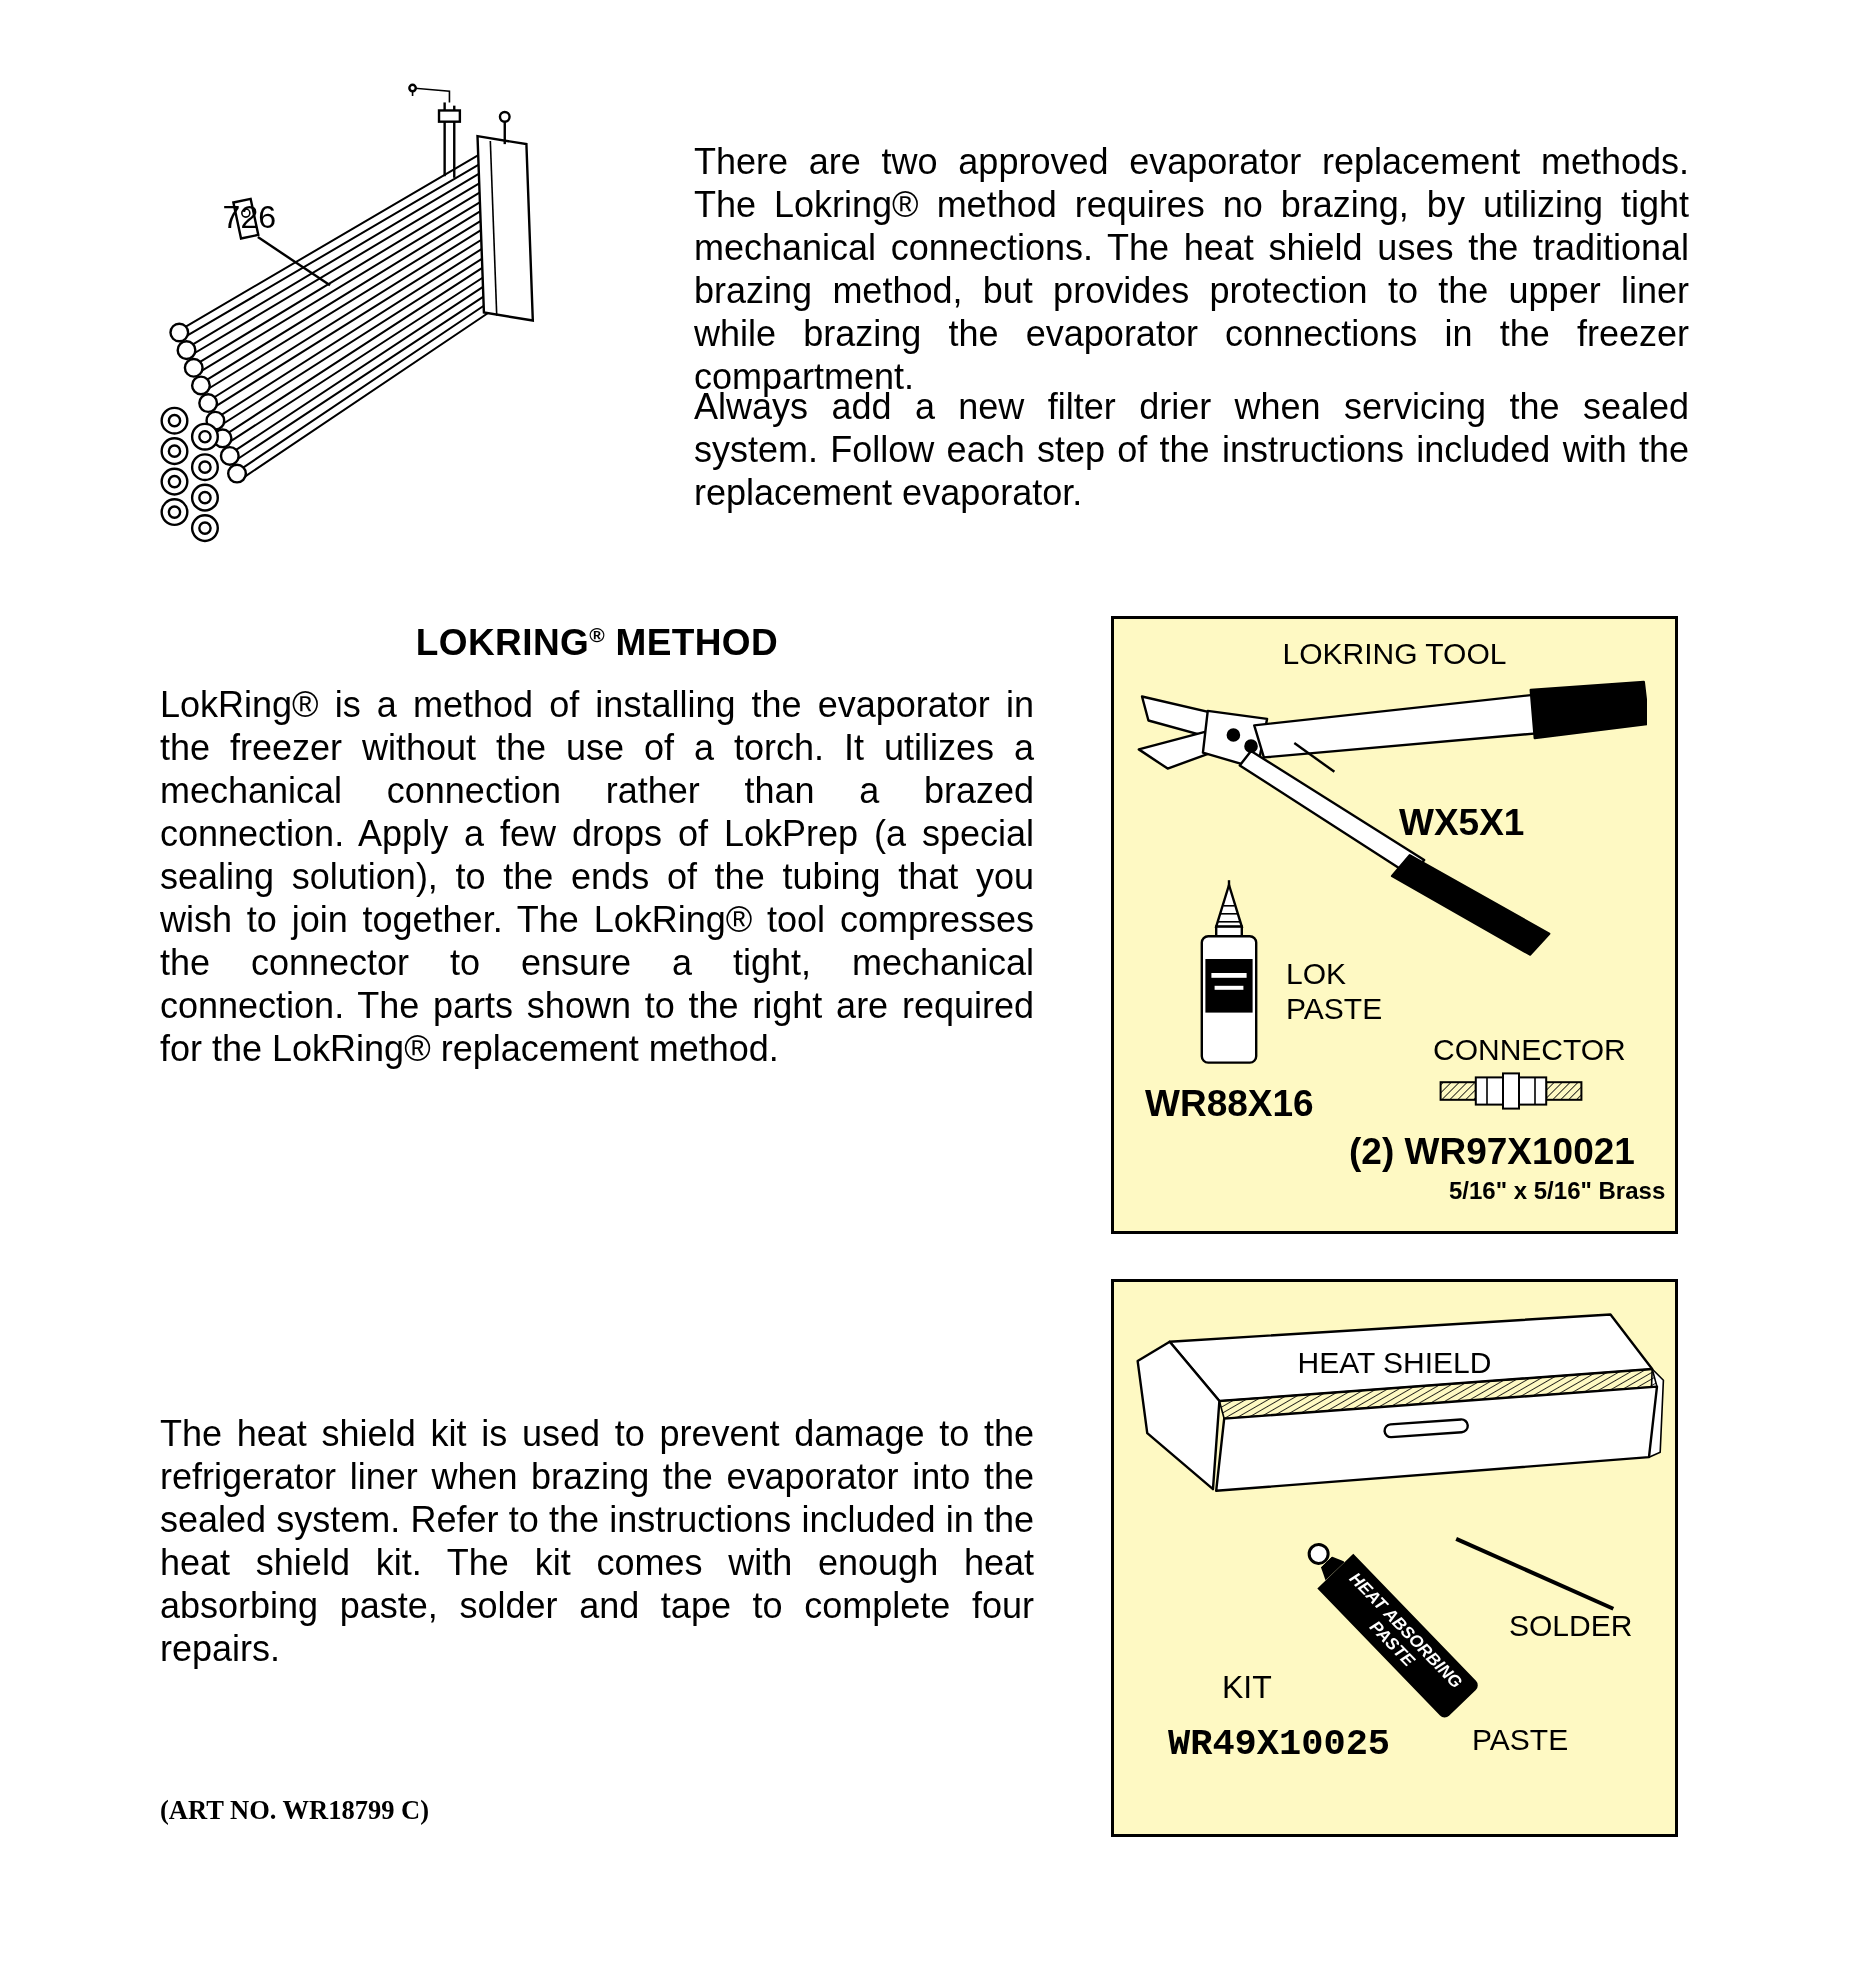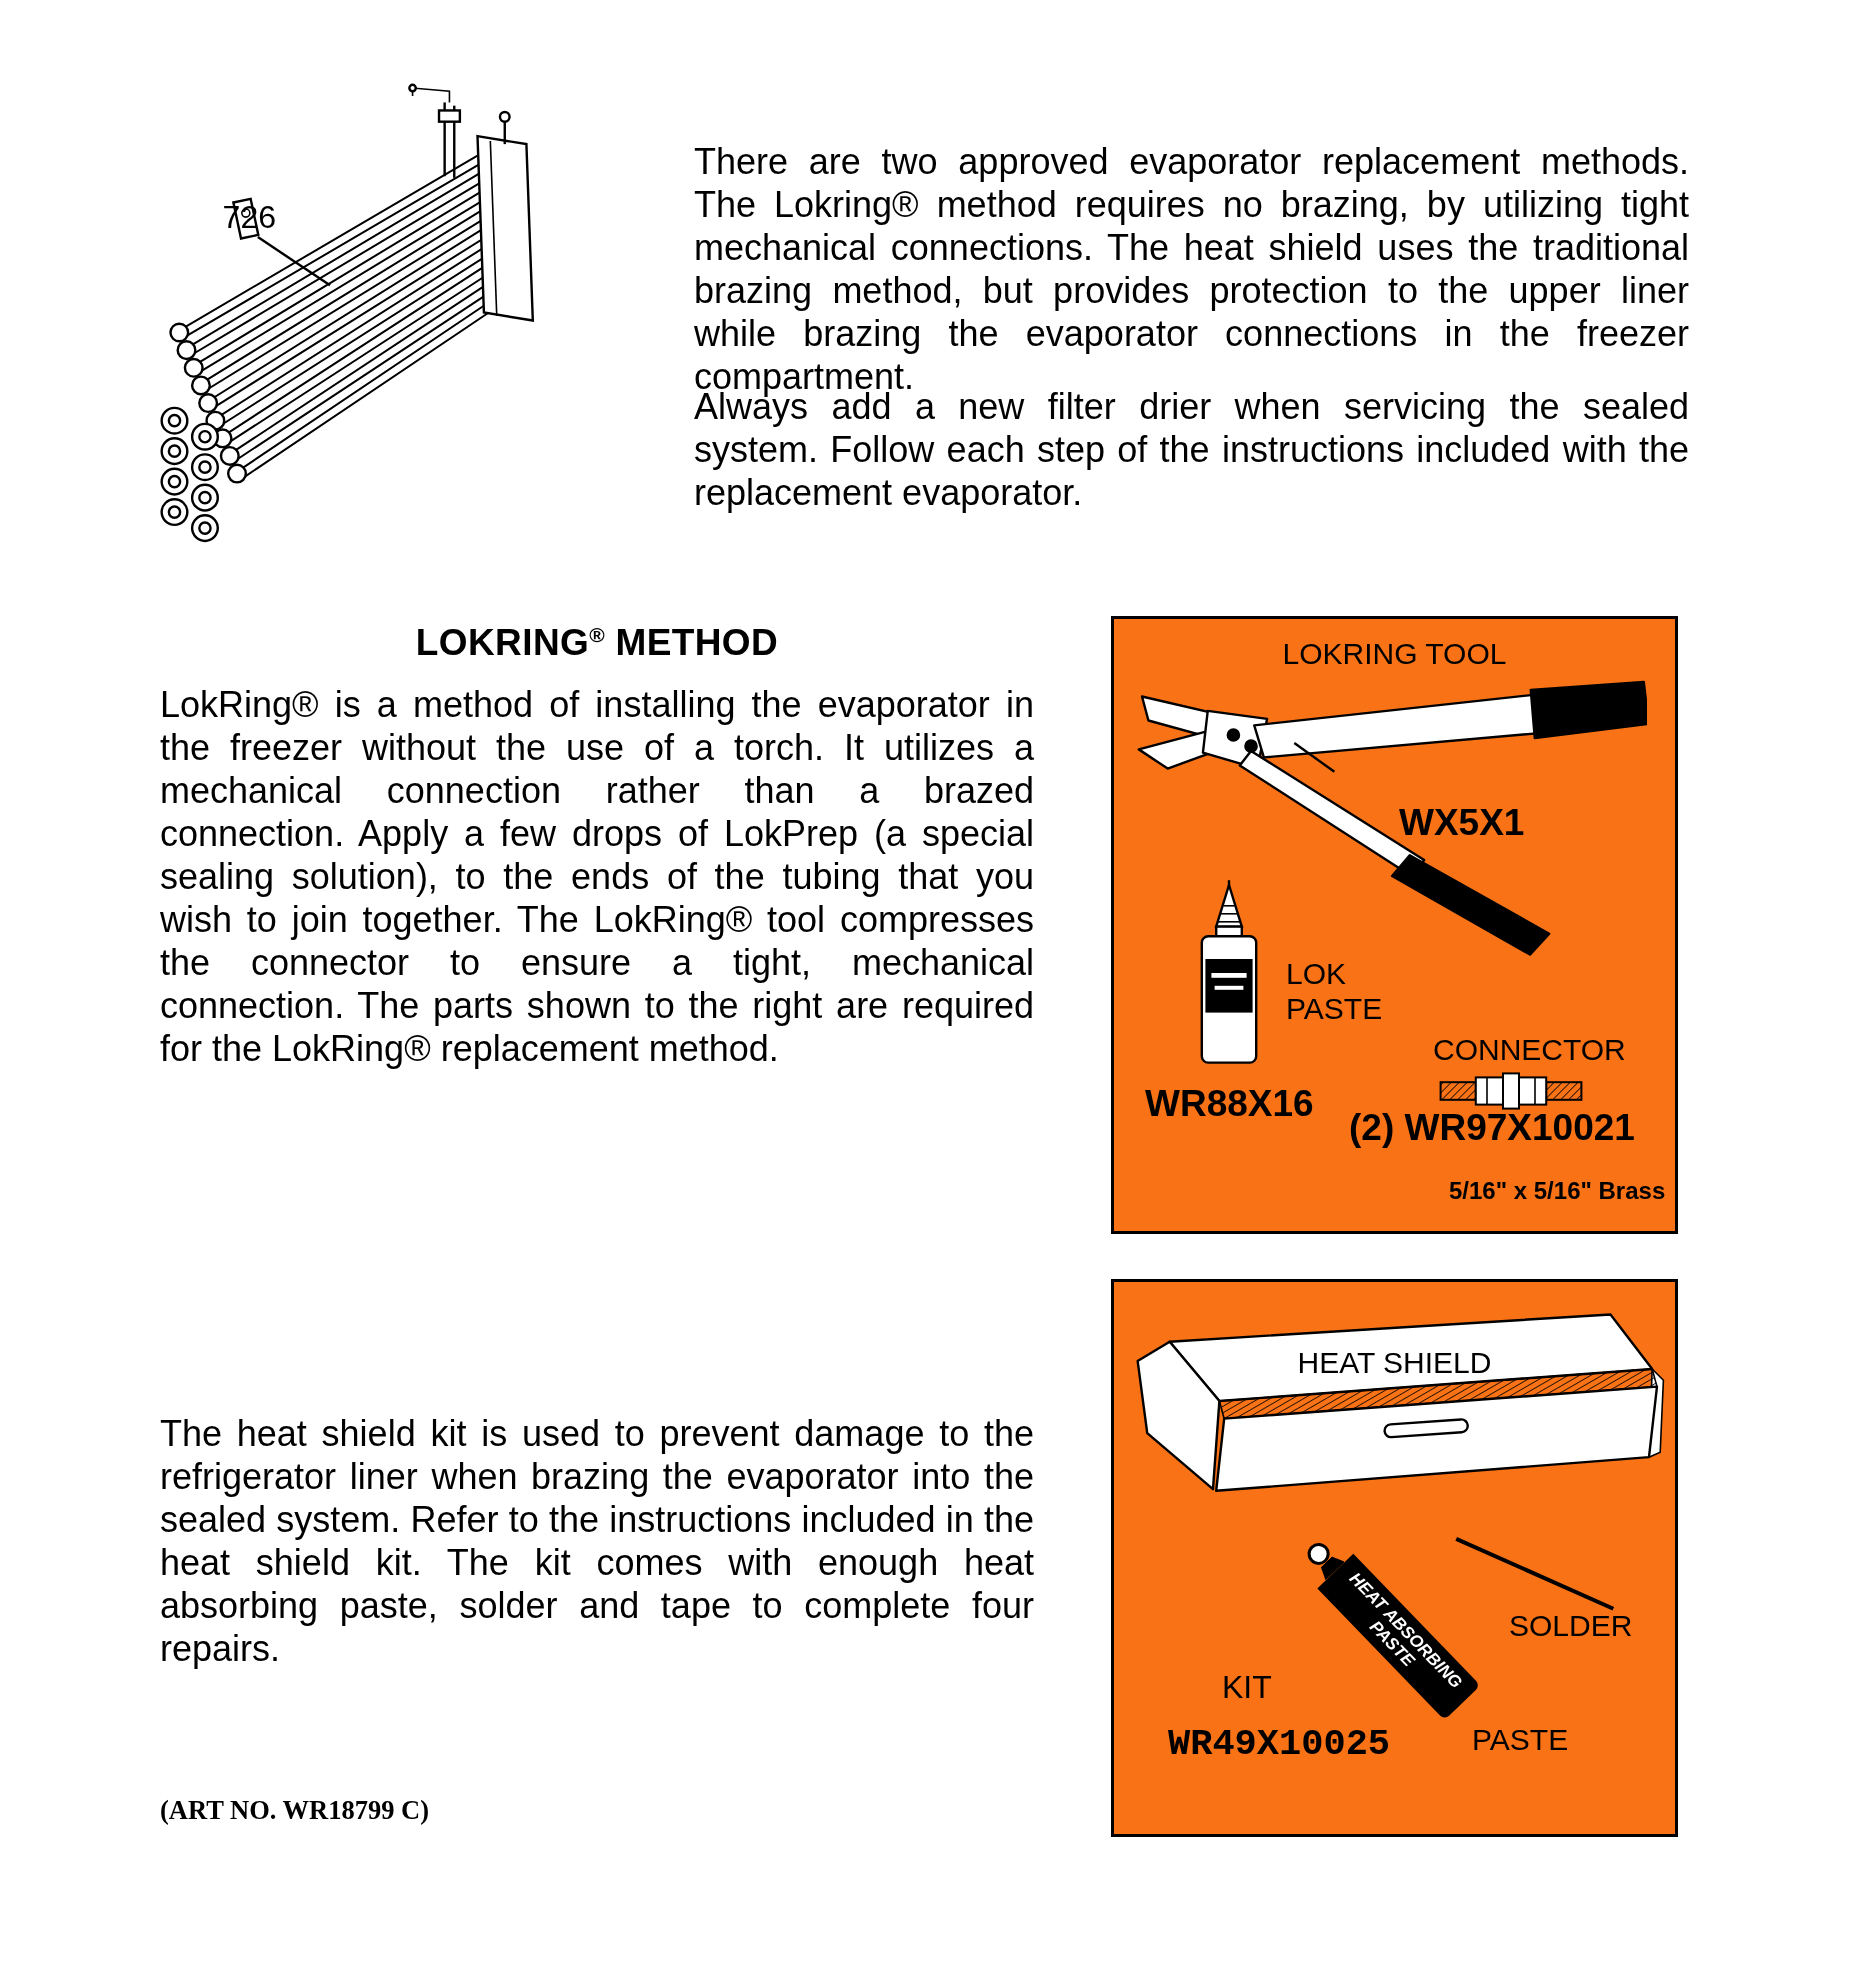--- a/index.html
+++ b/index.html
@@ -22,21 +22,21 @@
     font-size:37px;
     font-weight:bold;
     text-align:center;
     letter-spacing:0.4px;
   }
   .heading sup { font-size:21px; }
   .heading .hpost { margin-left:0.28em; }
   .partbox {
     position:absolute;
     border:3.2px solid #000;
-    background:#f97316;
+    background:#fef9c3;
   }
   .box-label { position:absolute; font-size:30px; }
   .part-number { position:absolute; font-size:37px; font-weight:bold; }
   .small-note { position:absolute; font-size:24px; font-weight:bold; }
   .prewrap { white-space:pre-line; }
   .artno { position:absolute; font-size:26.5px; font-weight:bold;font-family:Liberation Serif, serif; }
   svg { display:block; }
   svg text { font-family:"Liberation Sans", sans-serif; fill:#000; }
   .fig { position:absolute; }
 
@@ -202,21 +202,21 @@
           </pattern>
         </defs>
         <rect x="2" y="15" width="44" height="22" fill="url(#dhatch)" stroke="#000" stroke-width="2.5"></rect>
         <rect x="134" y="15" width="44" height="22" fill="url(#dhatch)" stroke="#000" stroke-width="2.5"></rect>
         <rect x="46" y="9" width="88" height="34" fill="#fff" stroke="#000" stroke-width="2.5"></rect>
         <line x1="60" y1="9" x2="60" y2="43" stroke="#000" stroke-width="2"></line>
         <line x1="120" y1="9" x2="120" y2="43" stroke="#000" stroke-width="2"></line>
         <rect x="80" y="4" width="20" height="44" fill="#fff" stroke="#000" stroke-width="2.5"></rect>
       </svg>
     </div>
-    <div class="part-number" style="left:235px; top:488px;">(2) WR97X10021</div>
+    <div class="part-number" style="left:235px; top:512px;">(2) WR97X10021</div>
     <div class="small-note" style="left:335px; top:558px;">5/16" x 5/16" Brass</div>
   </div>
 
   <div class="partbox" style="left:1111px; top:1279px; width:561px; height:552px;">
 
     <div class="fig" style="left:6.4px; top:21px; width:545px; height:265px;">
       <svg viewBox="0 0 680 330" width="545" height="265">
         <defs>
           <pattern id="hhatch" width="7" height="7" patternUnits="userSpaceOnUse" patternTransform="rotate(60)">
             <line x1="0" y1="0" x2="0" y2="7" stroke="#000" stroke-width="2"></line>

